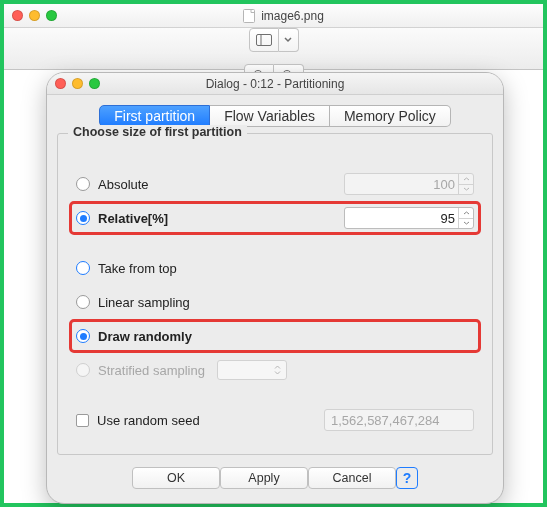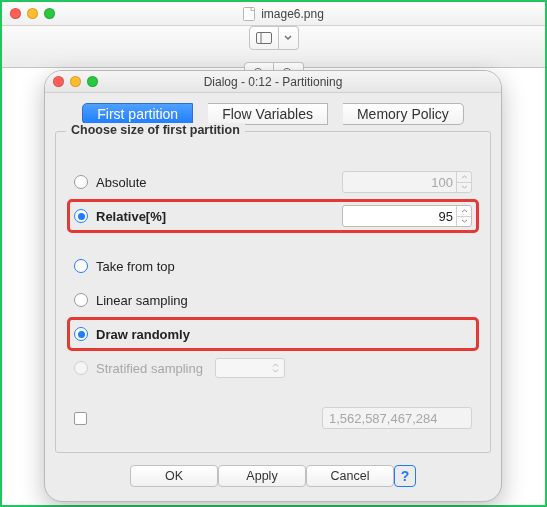--- a/index.html
+++ b/index.html
@@ -1,17 +1,17 @@
 <!DOCTYPE html>
 <html><head>
 <meta charset="utf-8">
 <style>
   * { box-sizing: border-box; }
   body { margin: 0; font-family: -apple-system, "Helvetica Neue", Arial, sans-serif; font-size: 13px; color: #222; background: #fff; }
-  .outer { width: 547px; height: 507px; border: 2px solid #22c55e; background: #fff; position: relative; }
+  .outer { width: 547px; height: 507px; border: 4px solid #22c55e; background: #fff; position: relative; }
   
   .titlebar { height: 24px; background: linear-gradient(#fdfdfd,#f0f0f0); border-bottom: 1px solid #d2d2d2; display: flex; align-items: center; }
   .titlebar .traffic { display: flex; gap: 6px; padding-left: 8px; width: 70px; }
   .title-text { flex: 1; text-align: center; font-size: 12px; color: #444; margin-left: -50px; display:flex; align-items:center; justify-content:center; gap:6px;}
   .doc-icon svg { display:block; }
   
   .toolbar { height: 42px; background: linear-gradient(#fbfbfb,#ececec); border-bottom: 1px solid #c4c4c4; display: flex; align-items: center; padding: 0 6px; gap: 6px; flex-direction: column; }
   .tgroup { display: flex; }
   .tbtn { height: 24px; min-width: 30px; background: linear-gradient(#ffffff,#f3f3f3); border: 1px solid #c4c4c4; display:flex; align-items:center; justify-content:center; color:#555; }
   .tgroup .tbtn { border-radius: 0; }
@@ -29,21 +29,21 @@
   .dialog { position: absolute; left: 42px; top: 0; width: 458px; height: 432px; border: 1px solid #b8b8b8; border-radius: 18px; background: #ececec; box-shadow: 0 8px 24px rgba(0,0,0,.25); overflow: hidden; }
   .dlg-titlebar { height: 22px; background: linear-gradient(#f5f5f5,#e6e6e6); border-bottom: 1px solid #cfcfcf; display:flex; align-items:center; }
   .dlg-titlebar .traffic { display:flex; gap:6px; padding-left:8px; width:60px; }
   .dlg-title { flex:1; text-align:center; font-size:12px; color:#444; margin-left:-60px; }
   .circle { width:11px; height:11px; border-radius:50%; border:0.5px solid rgba(0,0,0,.15);}
   .red{background:#ff5f57;} .yellow{background:#febc2e;} .green{background:#28c840;}
   .dlg-body { padding: 8px 10px 6px; }
   
   .tabs { display:flex; justify-content:center; margin: 2px 0 6px; }
   .tab { height:22px; display:flex; align-items:center; padding:0 14px; font-size:14px; border:1px solid #b5b5b5; background:linear-gradient(#ffffff,#f2f2f2); color:#333; }
-  .tab + .tab { border-left:none;margin-left:15px; }
+  .tab + .tab { border-left:none; }
   .tab:first-child { border-top-left-radius:5px; border-bottom-left-radius:5px; }
   .tab:last-child { border-top-right-radius:5px; border-bottom-right-radius:5px; }
   .tab.active { background:linear-gradient(#4ea1ff,#1f7cff); color:#fff; border-color:#2d6fd6; }
   
   .fieldset { border:1px solid #c8c8c8; border-radius:3px; padding: 14px 18px 16px; background:#ececec; position:relative; height: 322px;}
   .fs-title { position:absolute; top:-9px; left:10px; background:#ececec; padding:0 5px; font-size:12.5px; font-weight:600; color:#333; }
   .row { display:flex; align-items:center; height:28px; margin: 6px 0; }
   .row-gap { height: 10px; }
   .radio { width:14px; height:14px; border-radius:50%; border:1.5px solid #9a9a9a; margin-right:8px; display:inline-flex; align-items:center; justify-content:center; background:#fff; flex-shrink:0;}
   .radio.checked { border-color:#1f7cff; }
@@ -251,20 +251,21 @@
               <svg width="9" height="10">
                   <path d="M2 3.5L4.5 1 7 3.5M2 6.5L4.5 9 7 6.5" stroke="#b5b5b5" fill="none"></path>
                 </svg>
             </div>
           </div>
 
           <div class="row-gap"></div>
 
           <div class="row">
             <span class="chk"></span>
+            <span class="lbl">Use random seed</span>
             <div class="num-wrap">
               <div class="num disabled" style="width:150px; padding-right:6px; justify-content:flex-start; padding-left:6px; text-align:left;">
                 <span style="color:#a7a7a7">1,562,587,467,284</span>
               </div>
             </div>
           </div>
         </div>
 
         <div class="dlg-buttons">
           <div class="btn">OK</div>

